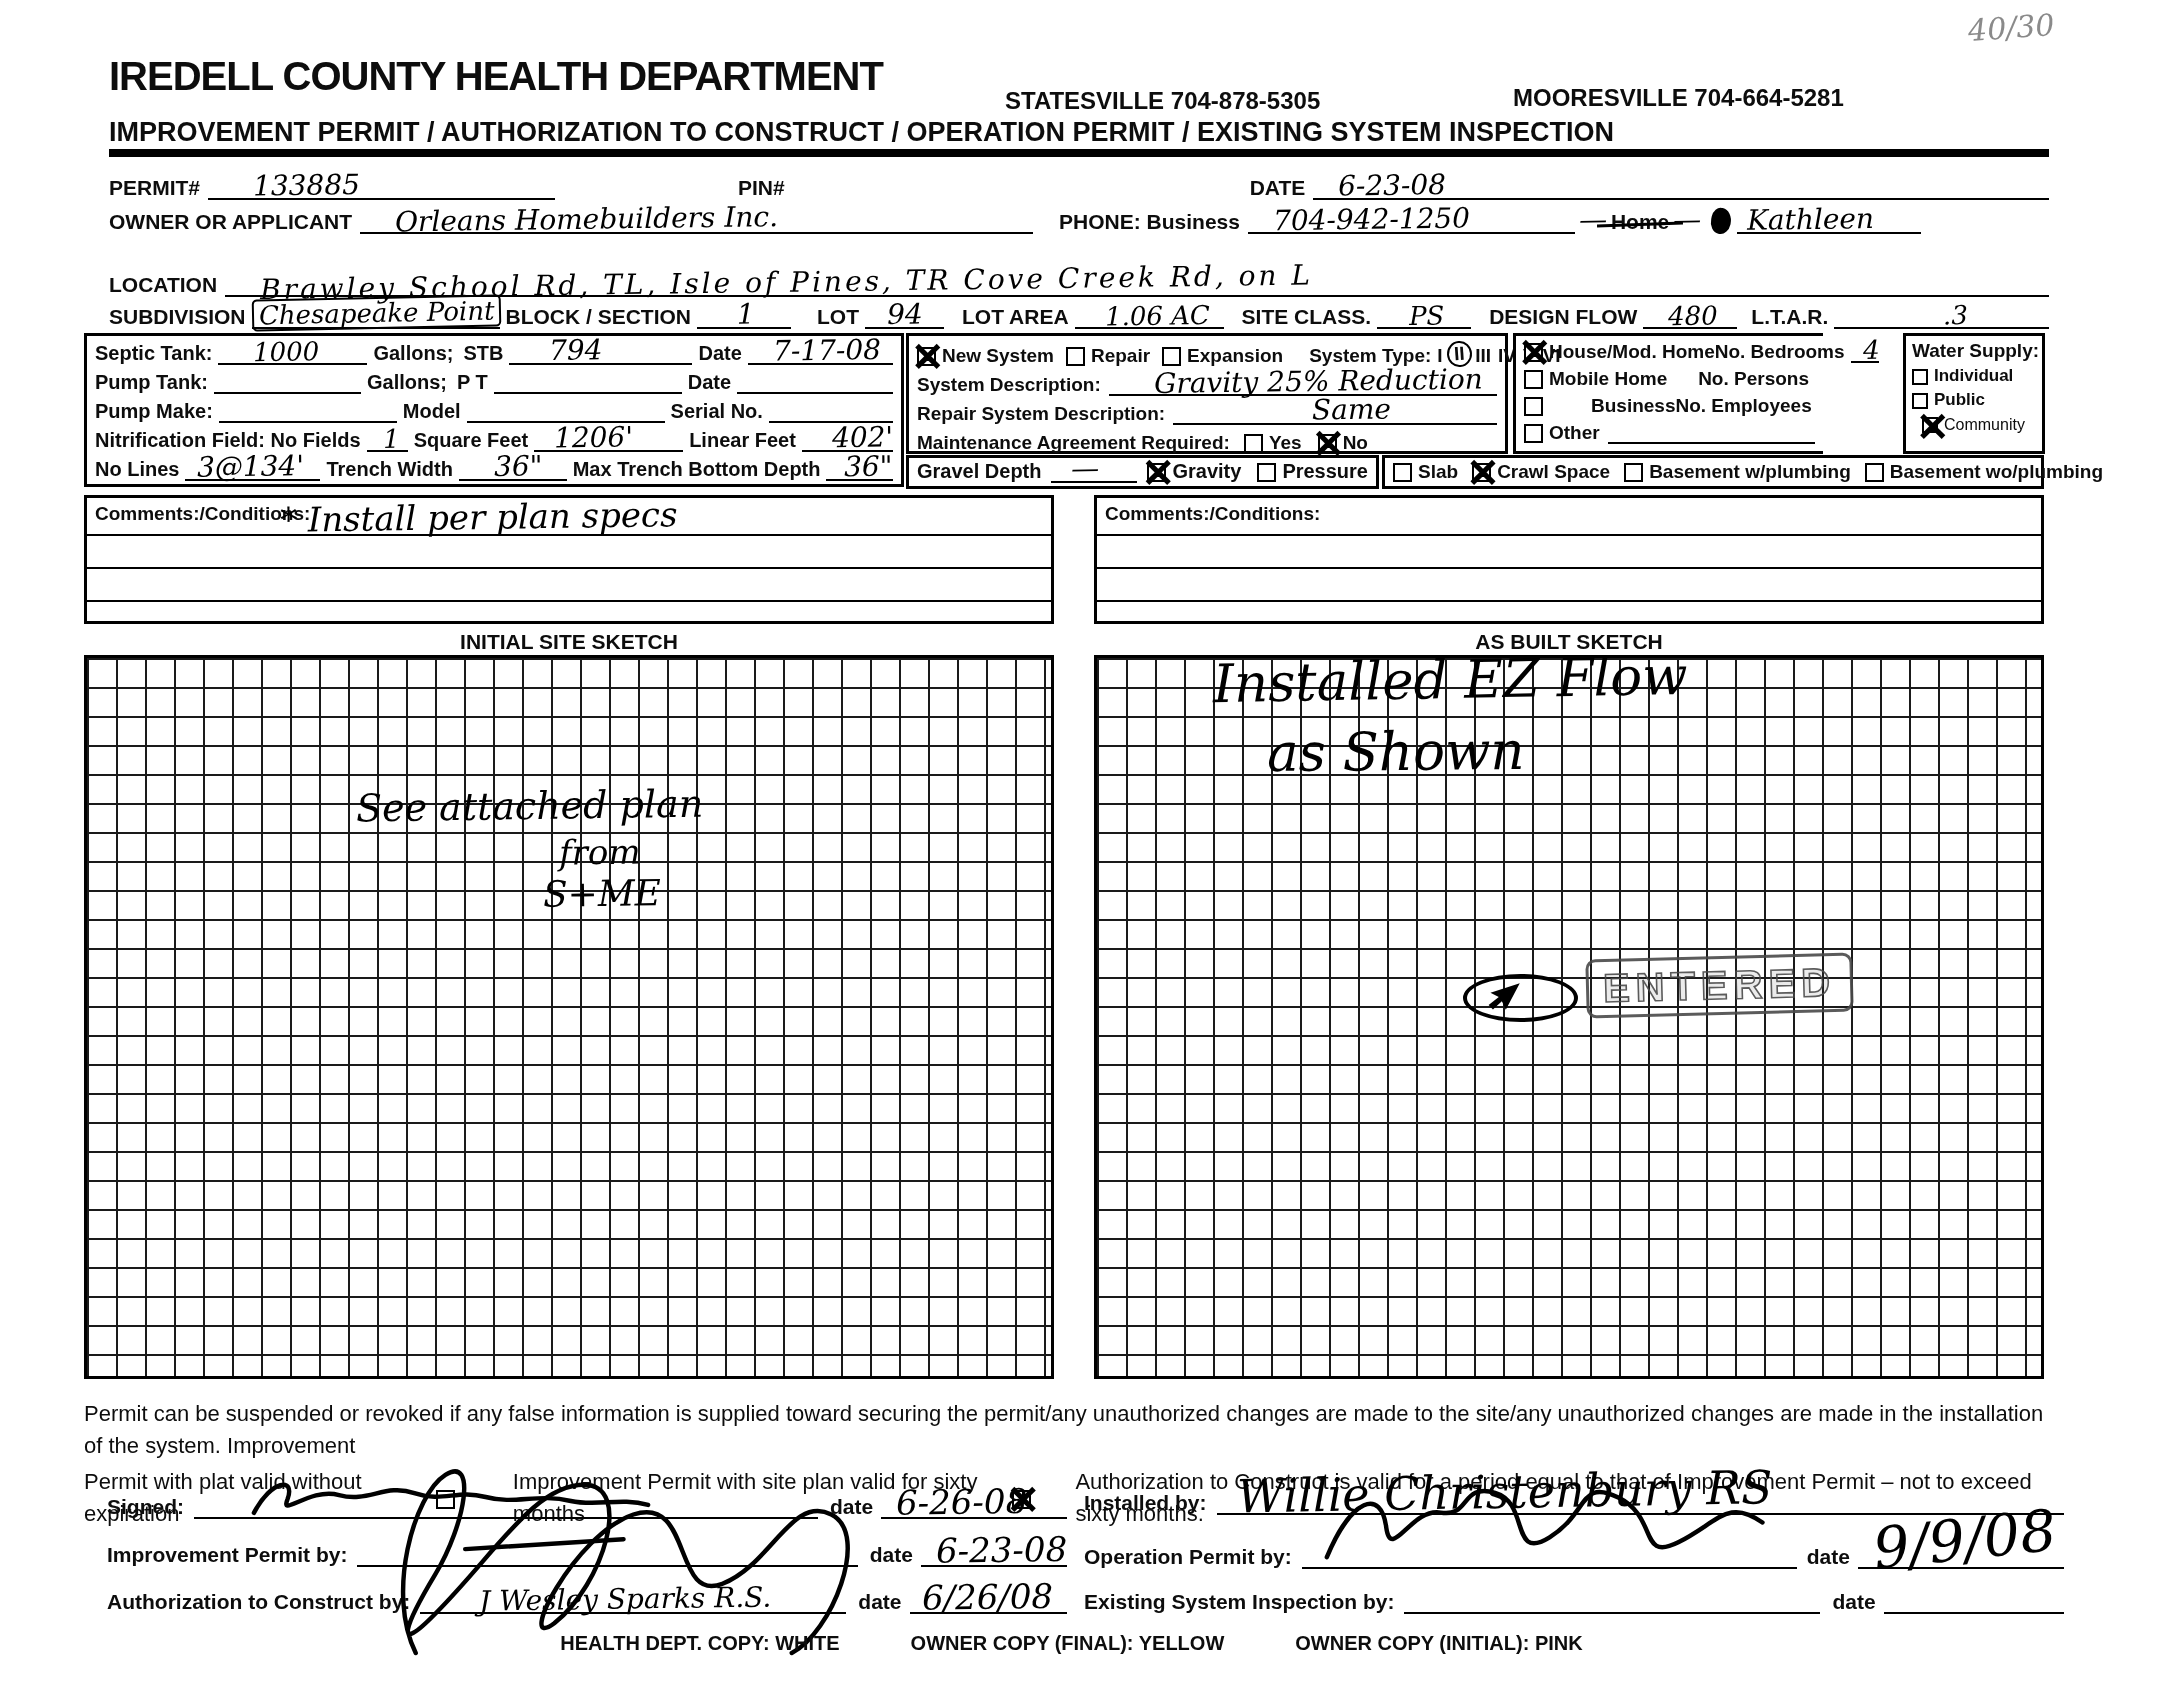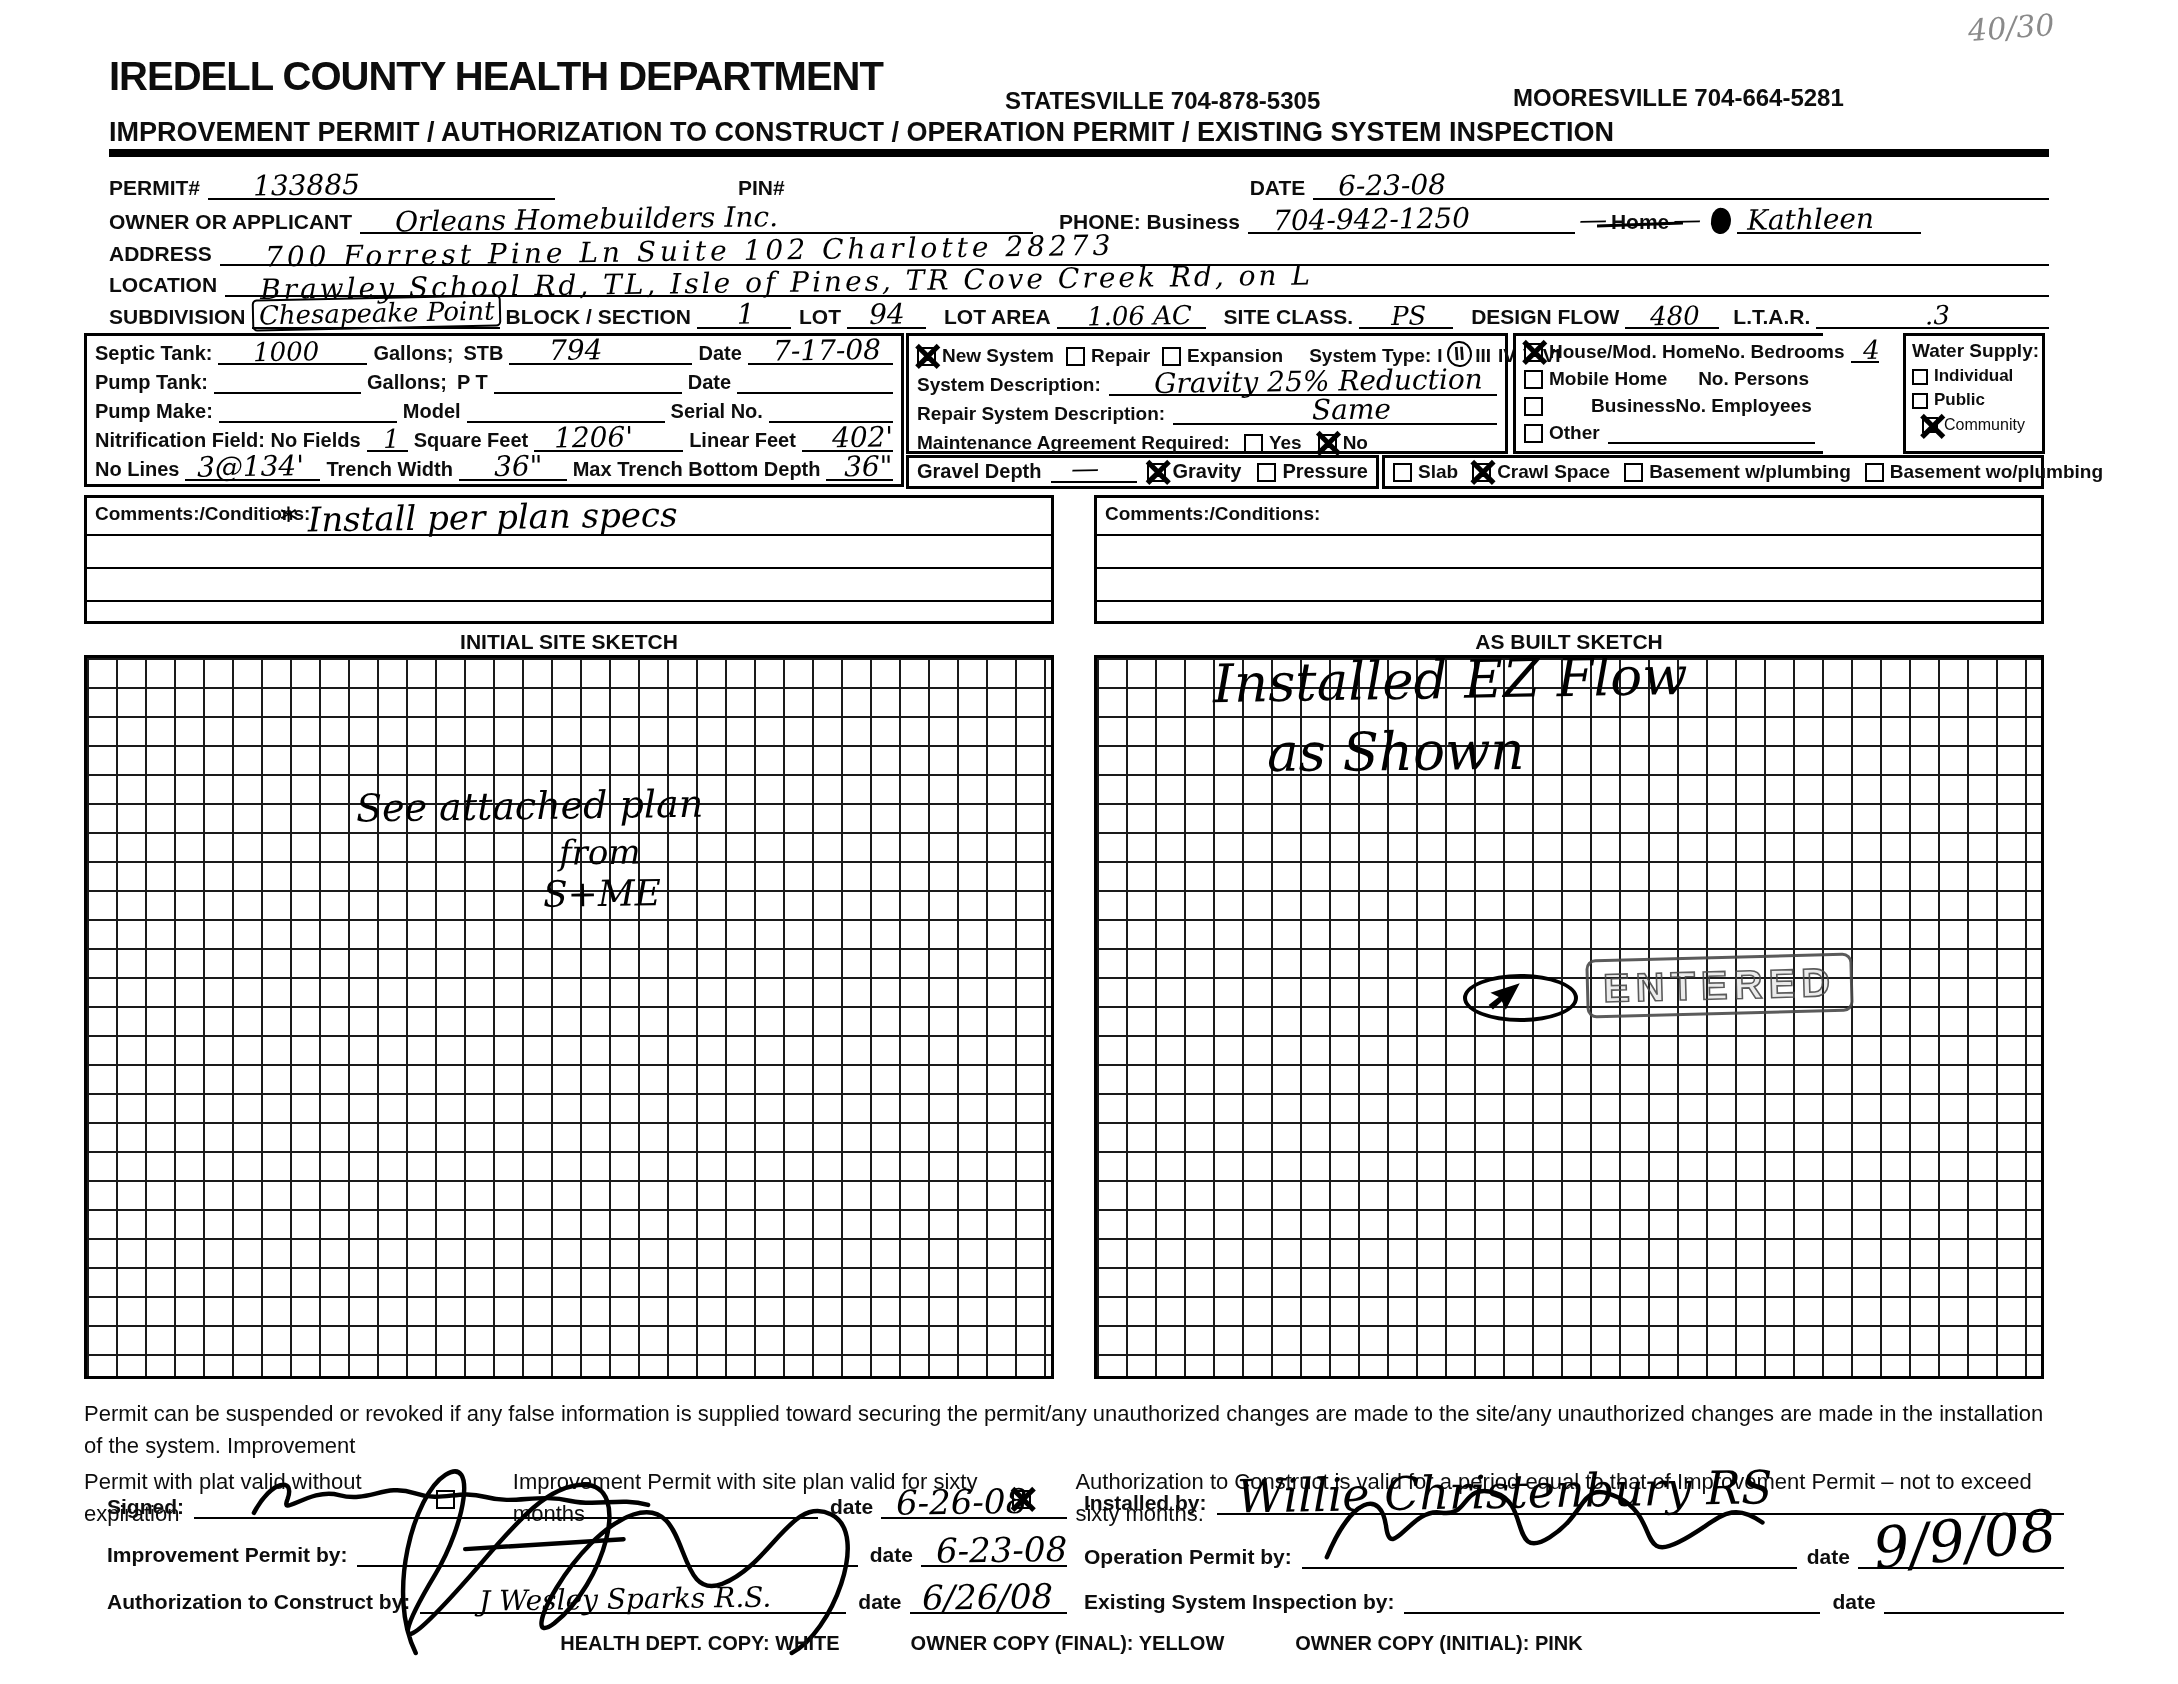--- a/index.html
+++ b/index.html
@@ -96,44 +96,38 @@
     </span>
     <span class="hw hw28" style="margin:0 4px;">—</span>
     <span class="lbl struck">Home</span>
     <span class="hw hw28" style="margin:0 4px;">—</span>
     <span class="blob"></span>
     <span class="fill grow">
       <span class="hw hw28" style="padding-left:10px;">Kathleen</span>
     </span>
   </div>
 
-  <div class="row" style="left:109px; top:232px; width:1940px; height:34px;">
-    <span class="lbl">ADDRESS</span>
-    <span class="fill grow" style="margin-left:8px;">
-      <span class="hw hw28" style="padding-left:45px; letter-spacing:4px;">700 Forrest Pine Ln  Suite 102  Charlotte 28273</span>
-    </span>
-  </div>
 
   <div class="row" style="left:109px; top:263px; width:1940px; height:34px;">
     <span class="lbl">LOCATION</span>
     <span class="fill grow" style="margin-left:8px;">
       <span class="hw hw28" style="padding-left:35px; letter-spacing:3px;">Brawley School Rd, TL, Isle of Pines, TR Cove Creek Rd, on L</span>
     </span>
   </div>
 
   <div class="row" style="left:109px; top:295px; width:1940px; height:34px;">
     <span class="lbl">SUBDIVISION</span>
     <span class="fill" style="width:248px; margin-left:6px;">
       <span class="hw hw26" style="border:2px solid #000; border-radius:5px; padding:1px 5px; transform:rotate(-1.2deg);">Chesapeake Point</span>
     </span>
     <span class="lbl" style="margin-left:6px;">BLOCK / SECTION</span>
     <span class="fill" style="width:94px; margin-left:6px;">
       <span class="hw hw28" style="padding-left:40px;">1</span>
     </span>
-    <span class="lbl" style="margin-left:8px;">LOT</span>
+    <span class="lbl" style="margin-left:26px;">LOT</span>
     <span class="fill" style="width:79px; margin-left:6px;">
       <span class="hw hw28" style="padding-left:22px;">94</span>
     </span>
     <span class="lbl" style="margin-left:18px;">LOT AREA</span>
     <span class="fill" style="width:149px; margin-left:6px;">
       <span class="hw hw26" style="padding-left:30px;">1.06 AC</span>
     </span>
     <span class="lbl" style="margin-left:18px;">SITE CLASS.</span>
     <span class="fill" style="width:94px; margin-left:6px;">
       <span class="hw hw26" style="padding-left:32px;">PS</span>

